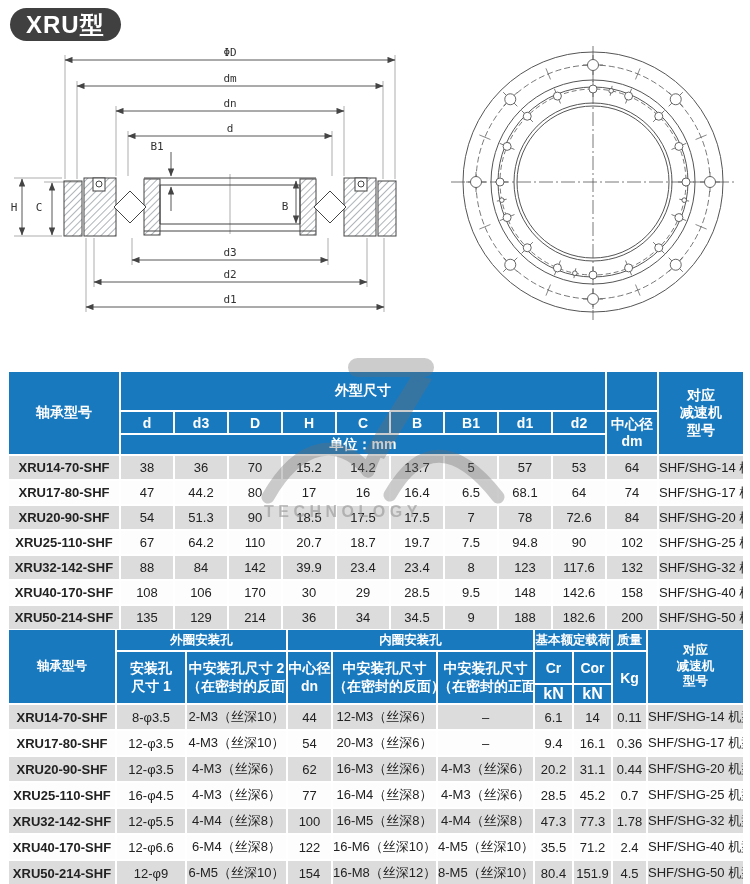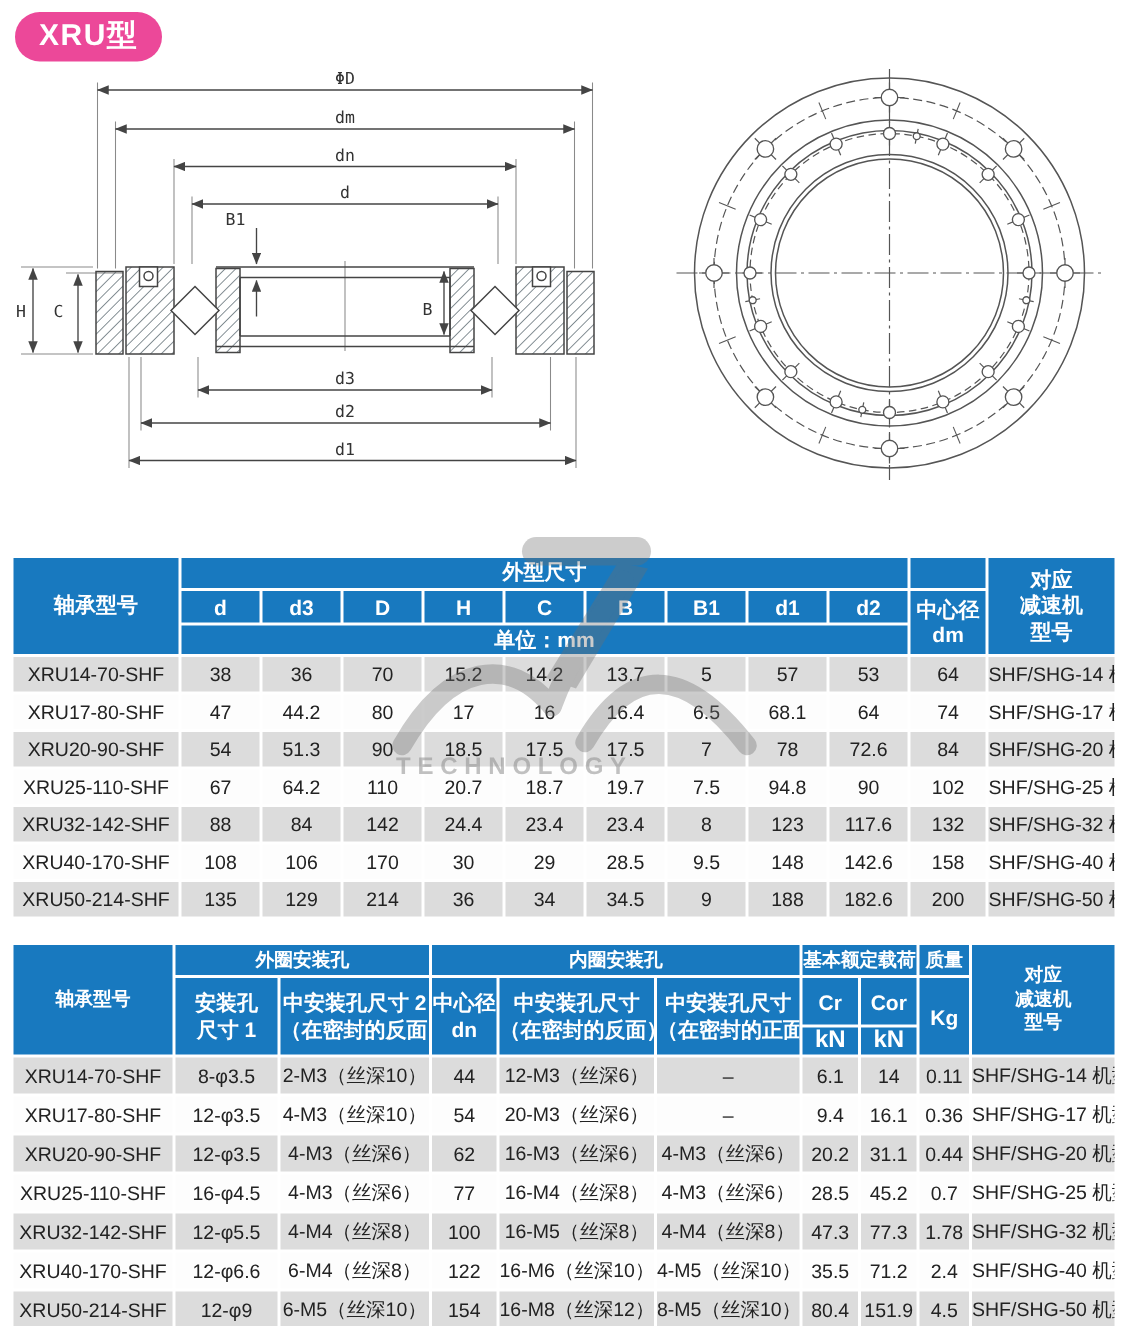--- a/index.html
+++ b/index.html
@@ -2,49 +2,49 @@
 <html><head>
 <meta charset="utf-8">
 <style>
   * { margin:0; padding:0; box-sizing:border-box; }
   html,body { background:#fff; }
   body { font-family:"Liberation Sans","DejaVu Sans",sans-serif; }
   .page { position:relative; width:750px; height:884px; background:#fff; overflow:hidden; }
 
   
   .badge { position:absolute; left:10px; top:8px; height:33px; padding:0 16px;
-           background:#ec4899; border-radius:17px; color:#fff; font-size:20px;
+           background:#404040; border-radius:17px; color:#fff; font-size:24px;
            font-weight:bold; line-height:33px; letter-spacing:1px; }
 
   
   .sec-svg  { position:absolute; left:8px;  top:38px; width:432px; height:285px; }
   .front-svg{ position:absolute; left:445px; top:42px; width:300px; height:285px; }
   .dimtext  { font-family:"DejaVu Sans Mono","Liberation Mono",monospace; }
 
   
   table.spec { position:absolute; left:7px; width:738px; border-collapse:separate;
                border-spacing:2px; table-layout:fixed; }
   table.spec th, table.spec td { text-align:center; vertical-align:middle;
                overflow:hidden; white-space:nowrap; }
   table.spec th { background:#1879bf; color:#fff; font-weight:bold; font-size:14px; }
   table.spec td { background:#fdfdfd; color:#222; font-size:13px; height:23px; }
   table.spec tbody tr:nth-child(odd) td { background:#dcdcdc; }
   .t1 { top:370px; }
   .t2 { top:628px; }
-  .t1 thead tr:nth-child(1) th { height:20px; }
+  .t1 thead tr:nth-child(1) th { height:38px; }
   .t1 thead tr:nth-child(2) th { height:21px; }
   .t1 thead tr:nth-child(3) th { height:19px; }
   .t2 thead tr:nth-child(1) th { height:20px; font-size:12.5px; }
   .t2 thead tr:nth-child(2) th { height:31px; }
   .t2 thead tr:nth-child(3) th { height:15px; font-size:16px; }
   .t2 tbody td { height:24px; }
   th .line { display:block; line-height:1.25; }
   th.sub11 { font-size:11px; }
   th.sub12 { font-size:12.5px; }
-  td.c-model { font-size:12.5px; }
+  td.c-model { font-size:12.5px;font-weight:bold; }
   td.c-hole  { font-size:10.5px; }
   td.c-red   { font-size:11.5px; }
 
   
   .wm { position:absolute; left:240px; top:345px; width:280px; height:200px;
         z-index:9; pointer-events:none; }
   .wm svg { position:absolute; left:0; top:0; opacity:.35; }
   .wm-text { position:absolute; left:24px; top:158px; font-size:16px; font-weight:bold;
              letter-spacing:4.5px; color:#8f8f8f; opacity:.55; }
 </style>
@@ -323,21 +323,21 @@
           <td>94.8</td>
           <td>90</td>
           <td>102</td>
           <td class="c-red">SHF/SHG-25 机型</td>
         </tr>
         <tr>
           <td class="c-model">XRU32-142-SHF</td>
           <td>88</td>
           <td>84</td>
           <td>142</td>
-          <td>24.4</td>
+          <td>39.9</td>
           <td>23.4</td>
           <td>23.4</td>
           <td>8</td>
           <td>123</td>
           <td>117.6</td>
           <td>132</td>
           <td class="c-red">SHF/SHG-32 机型</td>
         </tr>
         <tr>
           <td class="c-model">XRU40-170-SHF</td>

